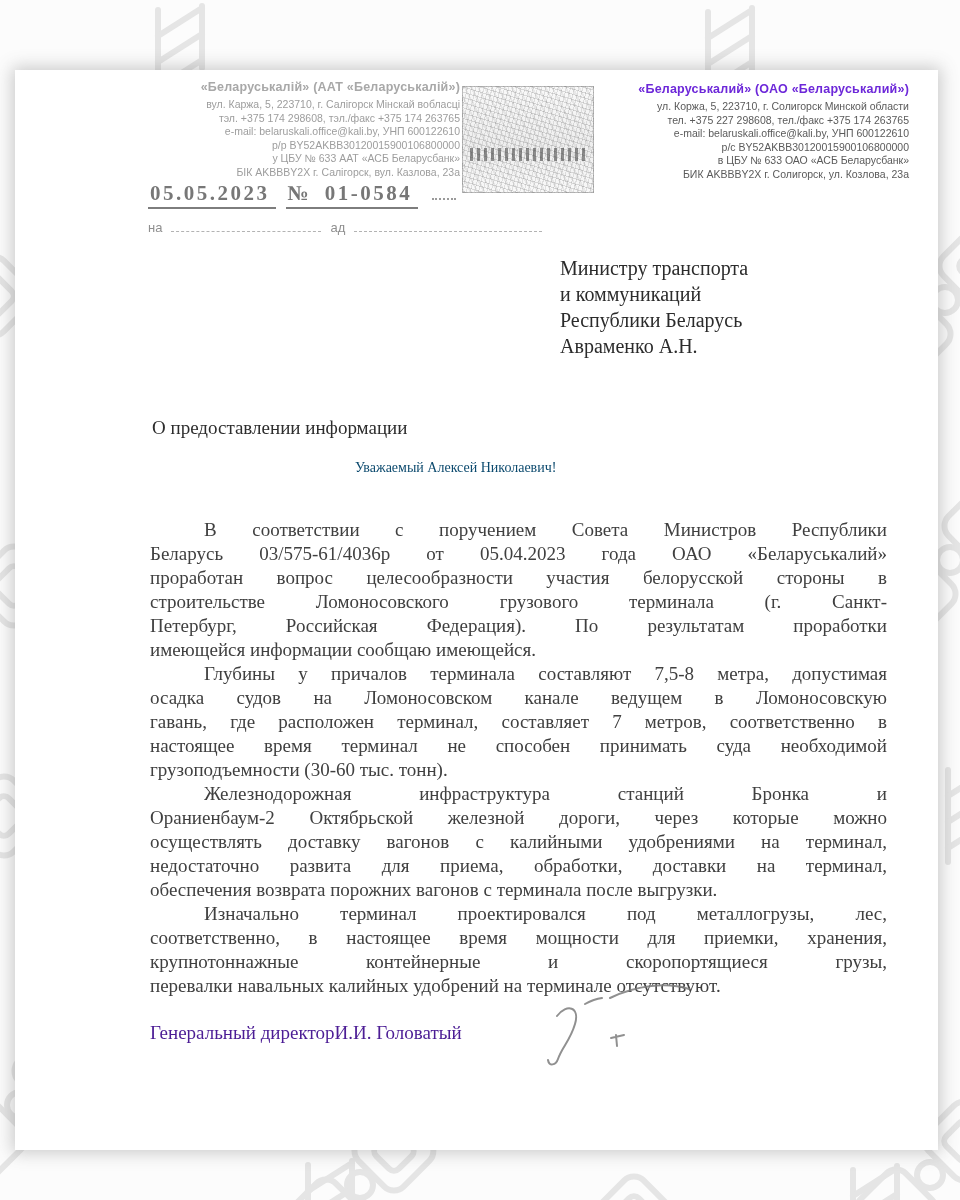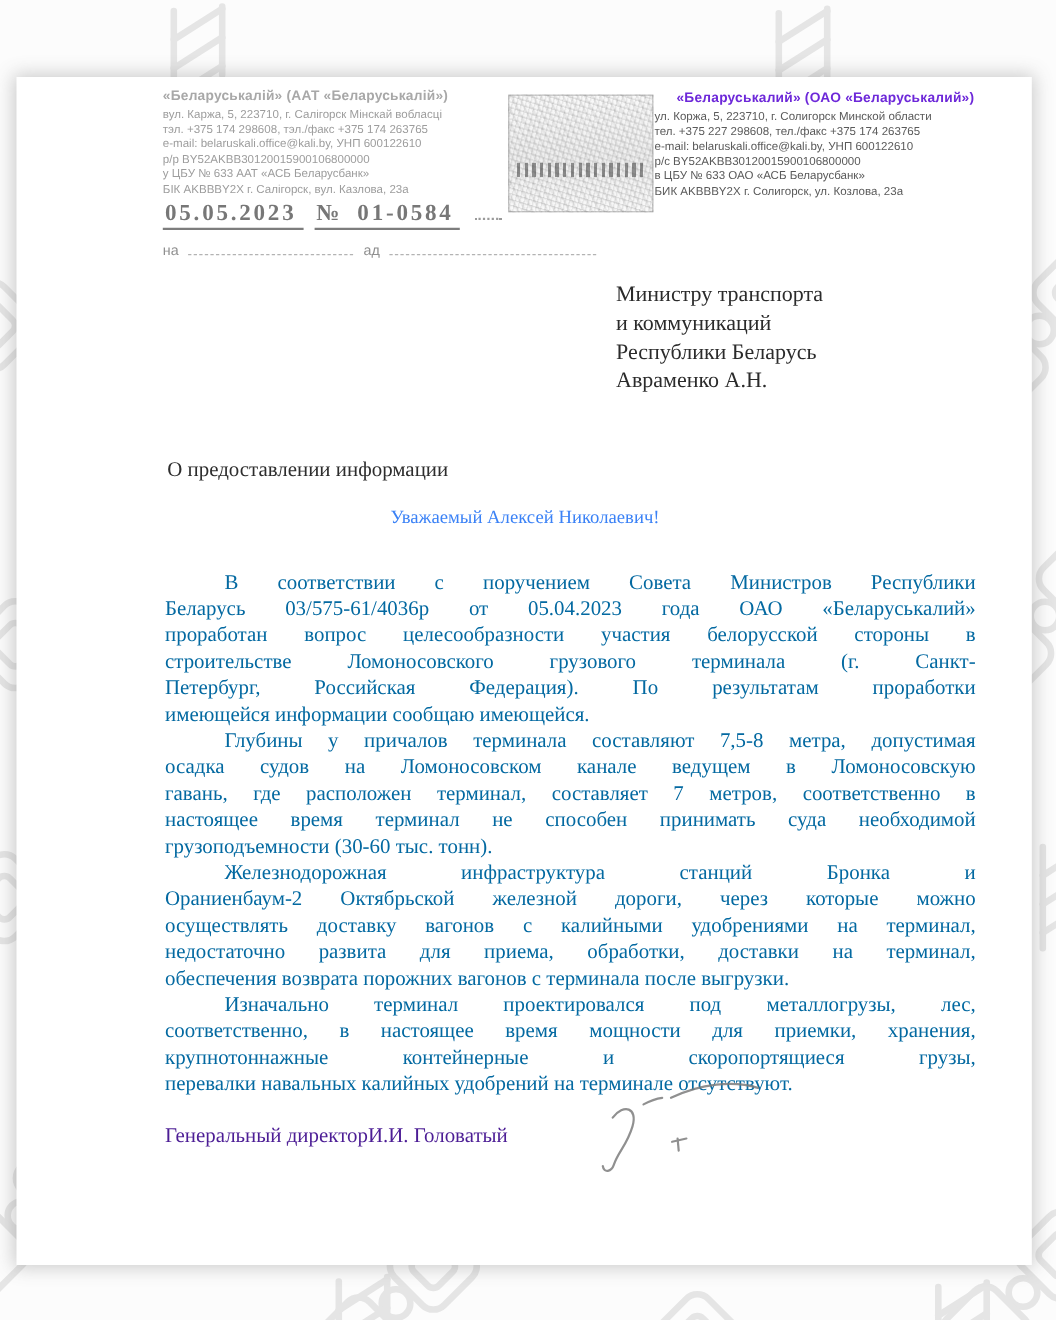--- a/index.html
+++ b/index.html
@@ -12,21 +12,21 @@
   .wm-svg{position:absolute;left:0;top:0;width:960px;height:1200px;z-index:0;}
 
   
   .scan-page{
     position:absolute;left:15px;top:70px;width:923px;height:1080px;
     background:#ffffff;z-index:1;
     box-shadow:0 0 16px 3px rgba(90,90,90,.30);
   }
 
   
-  .lh{position:absolute;text-align:left;font-family:"Liberation Sans",sans-serif;}
+  .lh{position:absolute;text-align:right;font-family:"Liberation Sans",sans-serif;}
   .lh-left{left:133px;top:10px;width:312px;color:#9d9d9d;filter:blur(.6px);}
   .lh-right{left:580px;top:12px;width:314px;color:#5a5a5a;filter:blur(.35px);}
   .lh .lh-title{font-weight:bold;font-size:12.5px;line-height:15px;margin-bottom:3px;letter-spacing:.2px;}
   .lh-left .lh-title{color:#a8a8a8;}
   .lh-right .lh-title{color:#6d28d9;padding-left:20px;}
   .lh .lh-line{font-size:10.5px;line-height:13.5px;}
 
   
   .emblem{
     position:absolute;left:447px;top:16px;width:130px;height:105px;
@@ -64,26 +64,26 @@
   .of-line.l2{width:188px;}
 
   
   .addressee{
     position:absolute;left:545px;top:185px;width:280px;
     font-size:20px;line-height:26px;color:#2b2b2b;filter:blur(.3px);
   }
 
   
   .subject{position:absolute;left:137px;top:347px;font-size:19px;color:#2d2d2d;filter:blur(.3px);}
-  .salutation{position:absolute;left:340px;top:390px;font-size:17px;color:#3b82f6;filter:blur(.3px);}
+  .salutation{position:absolute;left:340px;top:390px;font-size:14px;color:#0c4a6e;filter:blur(.3px);}
 
   
   .bodytext{
     position:absolute;left:135px;top:448px;width:737px;
-    font-size:19px;line-height:24px;color:#0369a1;filter:blur(.32px);
+    font-size:19px;line-height:24px;color:#404040;filter:blur(.32px);
   }
   .bl{text-align:justify;text-align-last:justify;}
   .bl.first{text-indent:54px;}
   .bl.last{text-align-last:left;}
 
   
   .sig-row{
     position:absolute;left:135px;top:952px;width:737px;
     display:flex;justify-content:flex-start;
     font-size:19px;color:#4c1d95;filter:blur(.35px);

